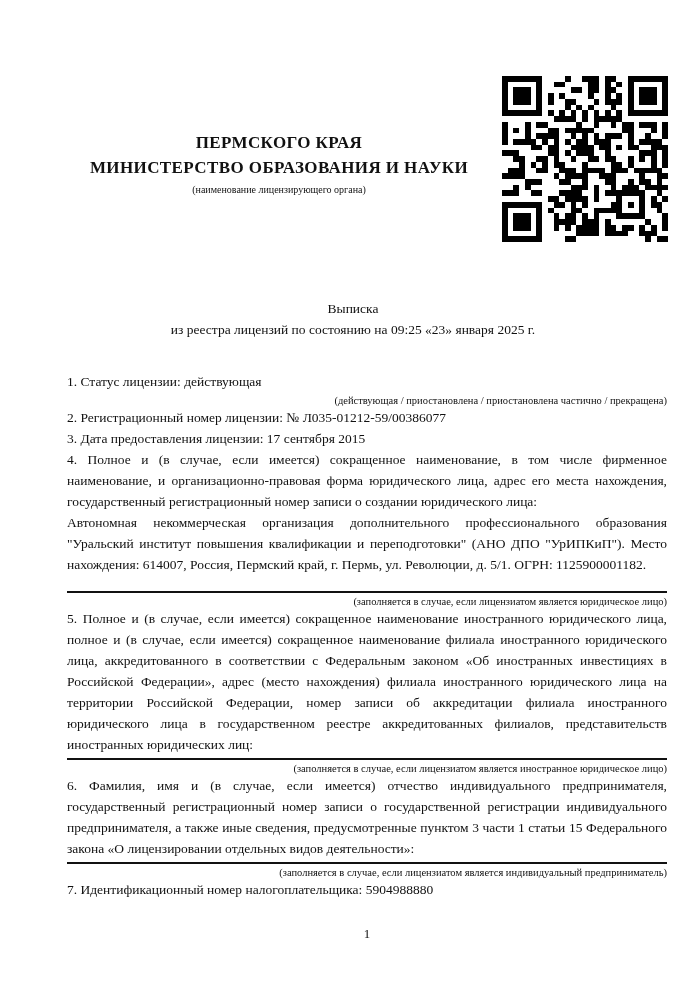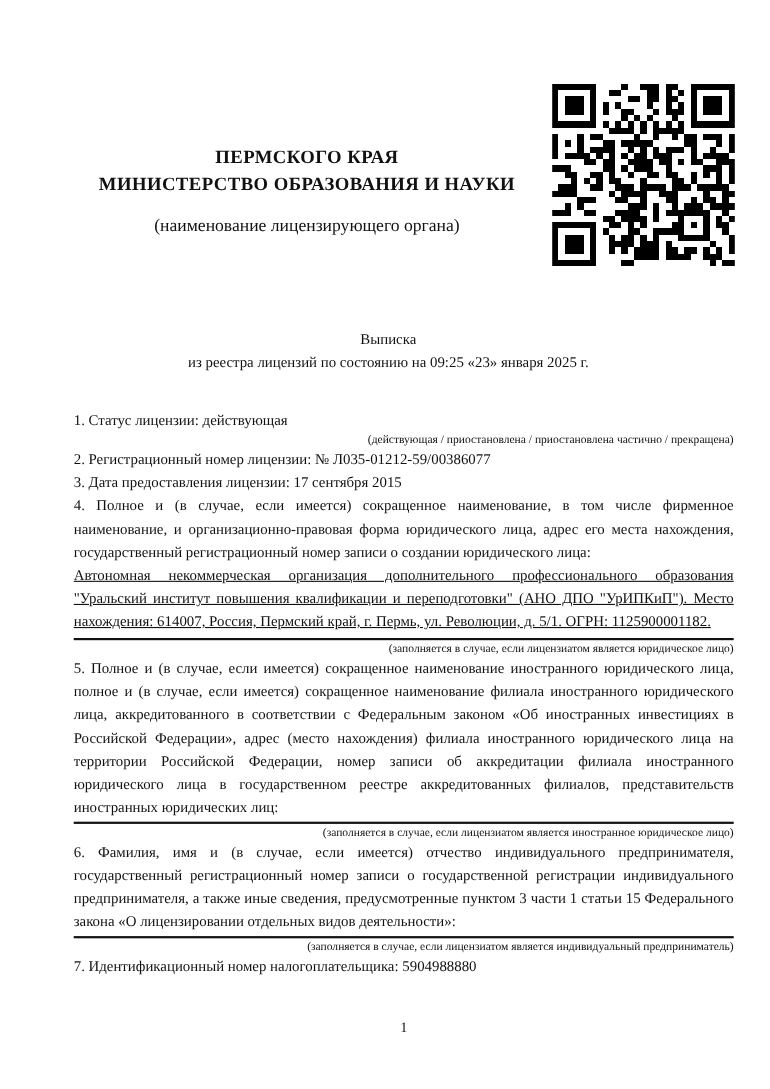--- a/index.html
+++ b/index.html
@@ -20,23 +20,23 @@
     width: 424px;
     text-align: center;
   }
   .ministry {
     font-size: 17px;
     font-weight: bold;
     line-height: 25px;
     letter-spacing: 0.4px;
   }
   .hnote {
-    font-size: 16px;
+    font-size: 10px;
     line-height: 12px;
-    margin-top: 20px;
+    margin-top: 4px;
   }
   .qr {
     position: absolute;
     top: 76px;
     left: 502px;
     width: 166px;
     height: 166px;
     shape-rendering: crispEdges;
   }
   .title {
@@ -59,22 +59,21 @@
   }
   .content p { margin: 0; }
   .just { text-align: justify; }
   .mt7  { margin-top: 7px; }
   .mt11 { margin-top: 11px; }
   .mt15 { margin-top: 15px; }
   .mt16 { margin-top: 16px; }
   .mt18 { margin-top: 18px; }
   .filled {
     border-bottom: 2px solid #111111;
-    padding-bottom: 5px;
-    text-decoration: underline;
+    padding-bottom: 16px;
   }
   .blank-line {
     height: 5px;
     border-bottom: 2px solid #111111;
   }
   .note {
     font-size: 10.5px;
     line-height: 12px;
     text-align: right;
     padding-top: 3px;

